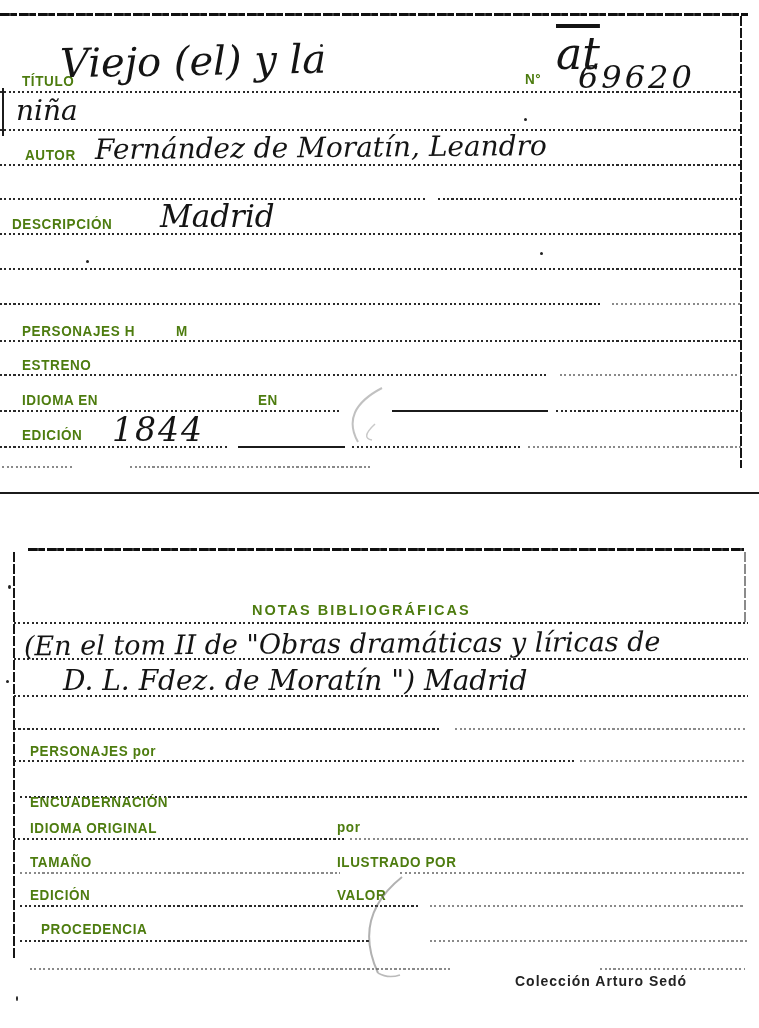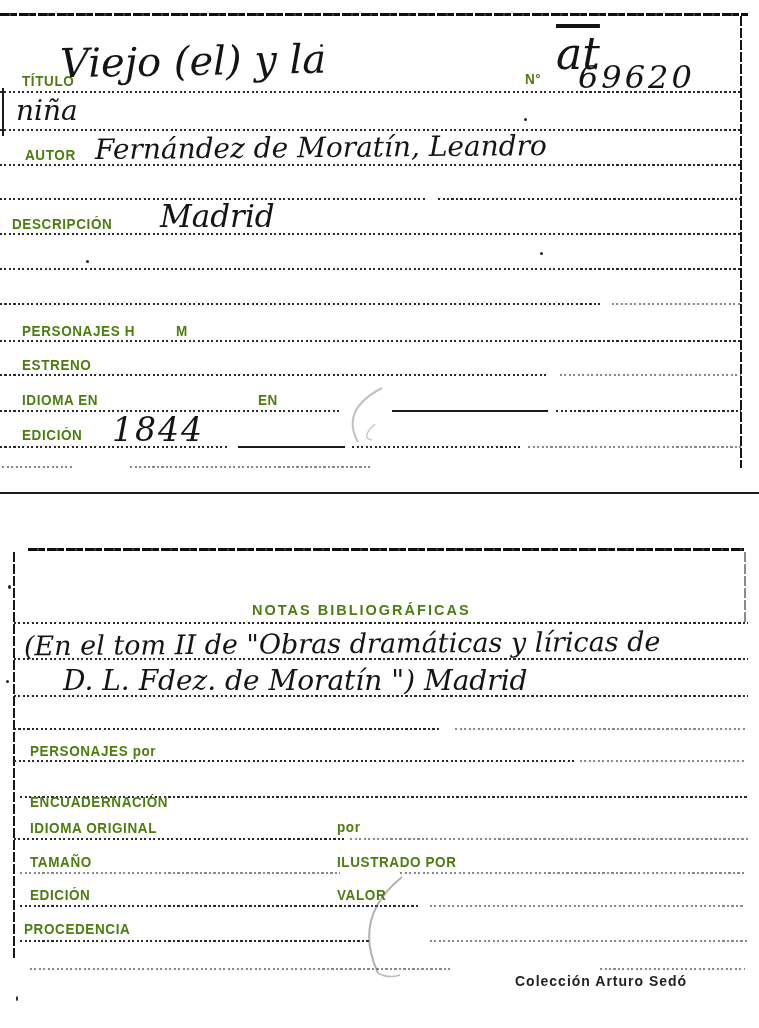--- a/index.html
+++ b/index.html
@@ -122,21 +122,21 @@
     <div class="hw" style="left:35px;top:664px;font-size:28px;margin-left:28px;">D. L. Fdez. de Moratín ") Madrid</div>
 
     <div class="lbl" style="left:30px;top:744px;">PERSONAJES por</div>
     <div class="lbl" style="left:30px;top:779px;margin-top:16px;">ENCUADERNACIÓN</div>
     <div class="lbl" style="left:30px;top:821px;">IDIOMA ORIGINAL</div>
     <div class="lbl" style="left:337px;top:820px;text-transform:none;">por</div>
     <div class="lbl" style="left:30px;top:855px;">TAMAÑO</div>
     <div class="lbl" style="left:337px;top:855px;">ILUSTRADO POR</div>
     <div class="lbl" style="left:30px;top:888px;">EDICIÓN</div>
     <div class="lbl" style="left:337px;top:888px;">VALOR</div>
-    <div class="lbl" style="left:24px;top:922px;">PROCEDENCIA</div>
+    <div class="lbl" style="left:41px;top:922px;">PROCEDENCIA</div>
 
     <div class="lbl small" style="left:515px;top:973px;letter-spacing:1px;color:#222;">Colección Arturo Sedó</div>
 
     <svg class="smudge" width="110" height="120" viewBox="0 0 110 120" style="left:330px;top:865px;opacity:.5;">
       <path d="M72 12 Q 22 52, 48 108" stroke="#666" stroke-width="2" fill="none"></path>
       <path d="M48 108 Q 58 114, 70 110" stroke="#777" stroke-width="1.5" fill="none"></path>
     </svg>
     <div class="speck" style="left:8px;top:585px;width:3px;height:4px;"></div>
     <div class="speck" style="left:6px;top:680px;width:3px;height:3px;"></div>
     <div class="speck" style="left:16px;top:996px;width:2px;height:5px;"></div>

